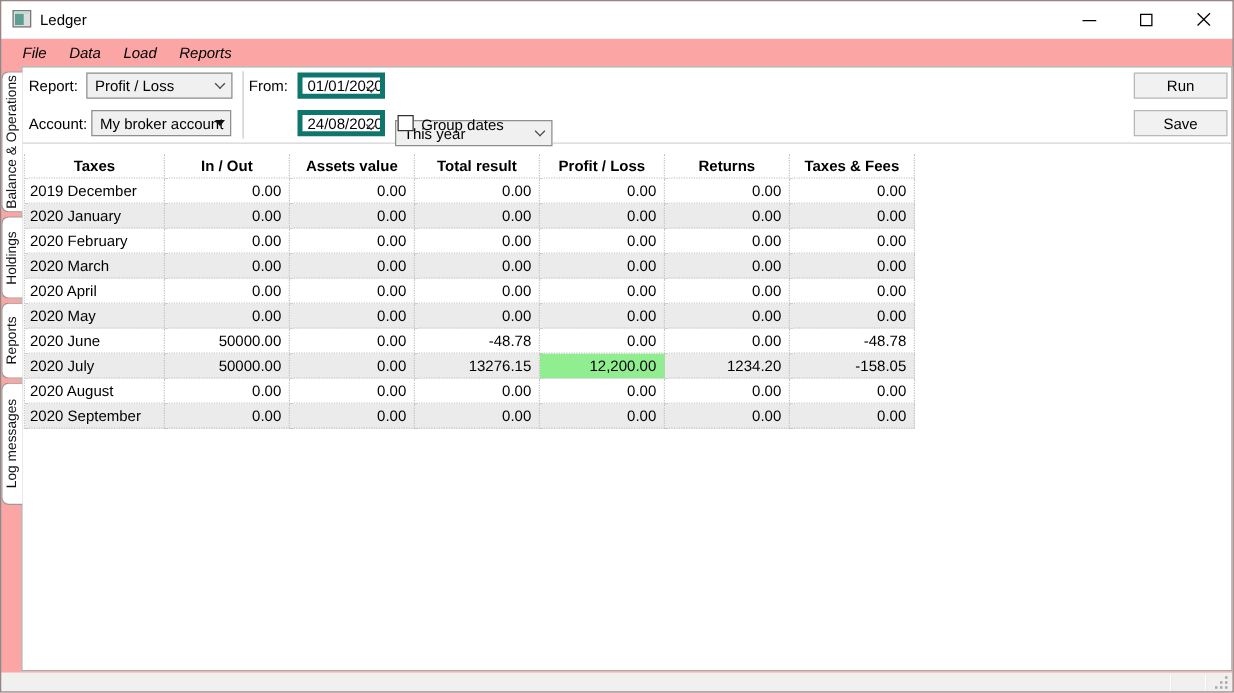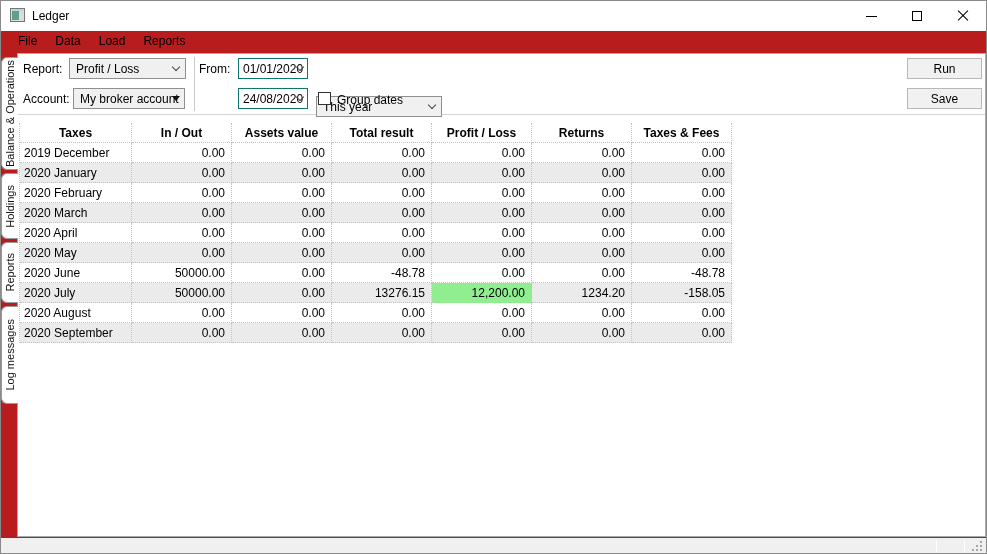--- a/index.html
+++ b/index.html
@@ -1,54 +1,54 @@
 <!DOCTYPE html>
 <html><head>
 <meta charset="utf-8">
 <style>
   * { margin:0; padding:0; box-sizing:border-box; }
   html,body { width:987px; height:554px; }
   body { font-family:"Liberation Sans", sans-serif; font-size:12px; color:#000; background:#fff; }
-  .window { position:relative; width:987px; height:554px; background:#b91c1c; border:1px solid #8a8a8a; overflow:hidden; }
+  .window { position:relative; width:987px; height:554px; background:#fca5a5; border:1px solid #8a8a8a; overflow:hidden; }
 
   
   .titlebar { position:absolute; left:0; top:0; width:100%; height:30px; background:#fff; }
   .app-icon { position:absolute; left:9px; top:7px; width:15px; height:14px; border:1px solid #777; background:#dcdcdc; }
   .app-icon::before { content:""; position:absolute; left:1px; top:2px; width:7px; height:9px; background:#5f9e93; }
   .app-icon::after { content:""; position:absolute; left:1px; top:0; width:11px; height:2px; background:#bcd8d4; }
   .title-text { position:absolute; left:31px; top:8px; font-size:12px; }
   .win-btns { position:absolute; right:0; top:0; height:30px; display:flex; }
   .win-btn { width:46px; height:30px; display:flex; align-items:center; justify-content:center; cursor:default; }
   .glyph-min { width:11px; height:1px; background:#000; }
   .glyph-max { width:10px; height:10px; border:1px solid #000; }
   .glyph-close { position:relative; width:12px; height:12px; }
   .glyph-close::before, .glyph-close::after { content:""; position:absolute; left:-1px; top:5px; width:14px; height:1px; background:#000; }
   .glyph-close::before { transform:rotate(45deg); }
   .glyph-close::after { transform:rotate(-45deg); }
 
   
-  .menubar { position:absolute; left:0; top:30px; width:100%; height:22px; display:flex; align-items:flex-start; padding-left:8px; gap:0; }
+  .menubar { position:absolute; left:0; top:30px; width:100%; height:22px; display:flex; align-items:center; padding-left:8px; gap:0;font-style:italic; }
   .menu-item { padding:3px 9px; }
 
   
   .vtab { position:absolute; left:0; width:17px; background:#fff; border:1px solid #9a9a9a; border-right:none; border-radius:6px 0 0 6px; display:flex; align-items:center; justify-content:center; z-index:3; }
   .vtab span { writing-mode:vertical-rl; transform:rotate(180deg); font-size:11px; white-space:nowrap; color:#111; }
 
   
   .panel { position:absolute; left:16px; top:52px; width:969px; height:484px; border:1px solid #a9a9a9; background:#fff; z-index:1; }
   .toolbar-divider { position:absolute; left:17px; top:113px; width:967px; height:1px; background:#d4d4d4; z-index:2; }
   .toolbar-vsep { position:absolute; left:193px; top:56px; width:1px; height:54px; background:#c9c9c9; z-index:2; }
 
   
   .tb-label { position:absolute; z-index:4; line-height:20px; }
   .dd { position:absolute; height:21px; background:#f0f0f0; border:1px solid #8f8f8f; z-index:4; display:flex; align-items:center; padding:0 18px 0 6px; overflow:hidden; white-space:nowrap; }
   .dd .chev { position:absolute; right:6px; top:7px; width:6px; height:6px; border-left:1px solid #46464
 6; border-left:1px solid #464646; border-bottom:1px solid #464646; transform:rotate(-45deg); margin-top:-2px; }
   .dd .tri { position:absolute; right:4px; top:7px; width:0; height:0; border-left:4px solid transparent; border-right:4px solid transparent; border-top:5px solid #111; }
-  .datefield { position:absolute; height:21px; width:70px; background:#fff; border:1px solid #0f766e; z-index:4; display:flex; align-items:center; padding:0 16px 0 4px; overflow:hidden; white-space:nowrap; }
+  .datefield { position:absolute; height:21px; width:70px; background:#fff; border:4px solid #0f766e; z-index:4; display:flex; align-items:center; padding:0 16px 0 4px; overflow:hidden; white-space:nowrap; }
   .datefield .chev { position:absolute; right:4px; top:7px; width:6px; height:6px; border-left:1px solid #464646; border-bottom:1px solid #464646; transform:rotate(-45deg); margin-top:-2px; }
   .checkbox { position:absolute; width:13px; height:13px; border:1px solid #333; background:#fff; z-index:4; }
   .btn { position:absolute; width:75px; height:21px; background:#f1f1f1; border:1px solid #b8b8b8; z-index:4; display:flex; align-items:center; justify-content:center; }
 
   
   .rtable { position:absolute; left:18px; top:122px; z-index:4; display:grid; grid-template-columns:112px 100px 100px 100px 100px 100px 100px; grid-auto-rows:20px; border-left:1px dotted #c3c3c3; }
   .cell { border-right:1px dotted #c3c3c3; border-bottom:1px dotted #c3c3c3; display:flex; align-items:center; overflow:hidden; white-space:nowrap; background:#fff; }
   .cell.hdr { font-weight:bold; justify-content:center; border-bottom:1px dotted #c3c3c3; }
   .cell.num { justify-content:flex-end; padding-right:6px; }
   .cell.per { padding-left:4px; }

